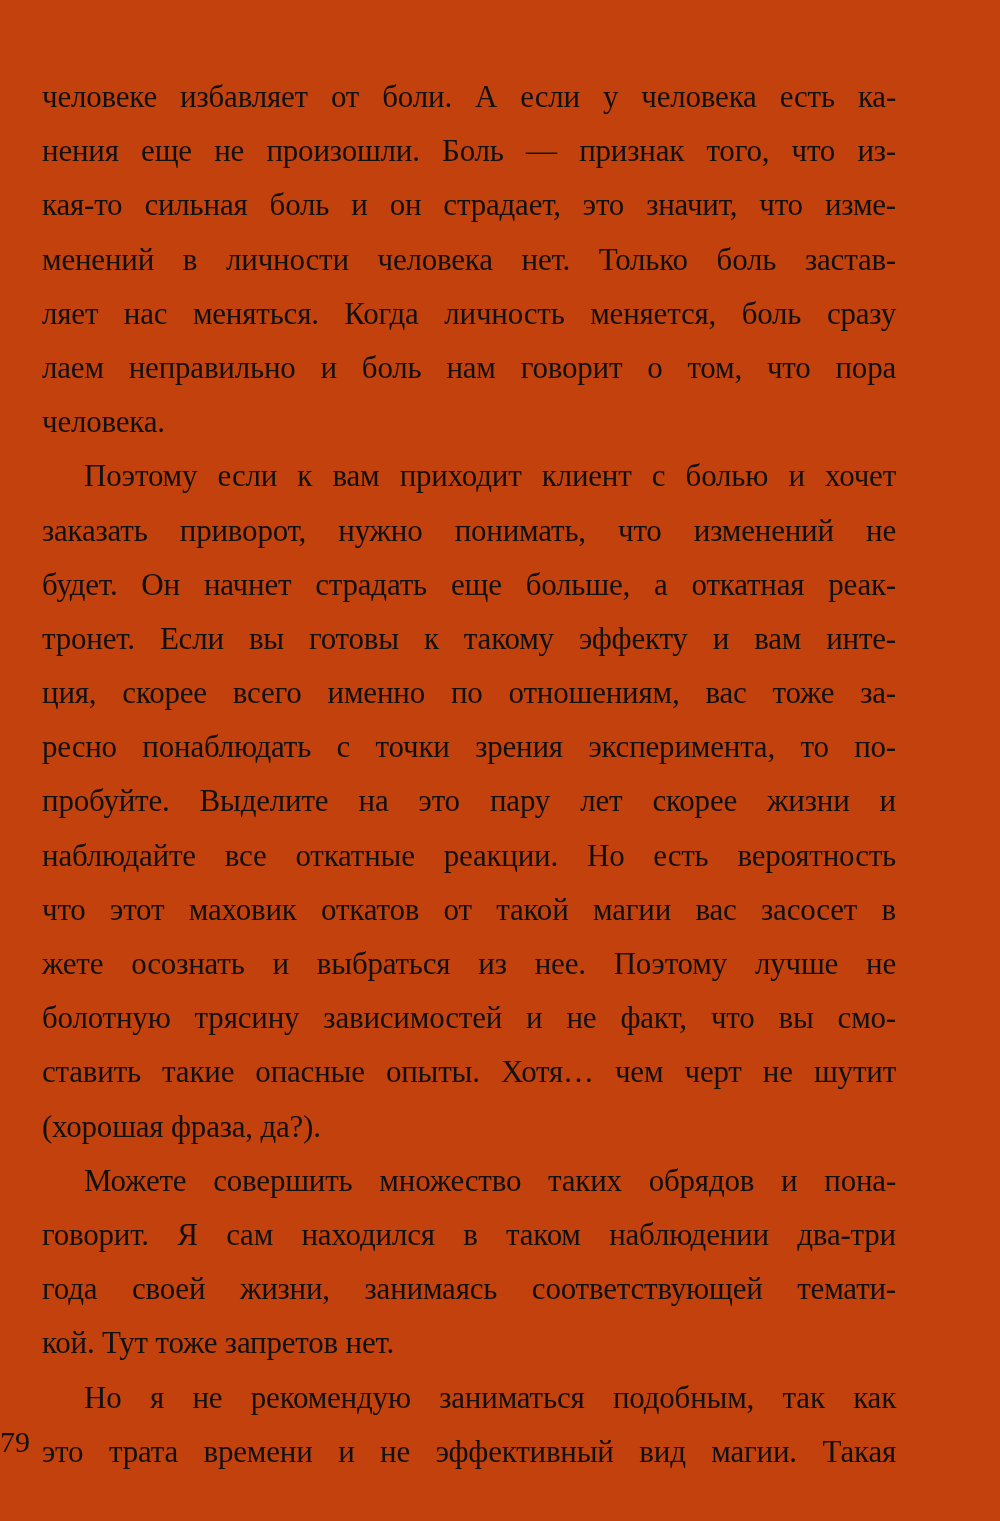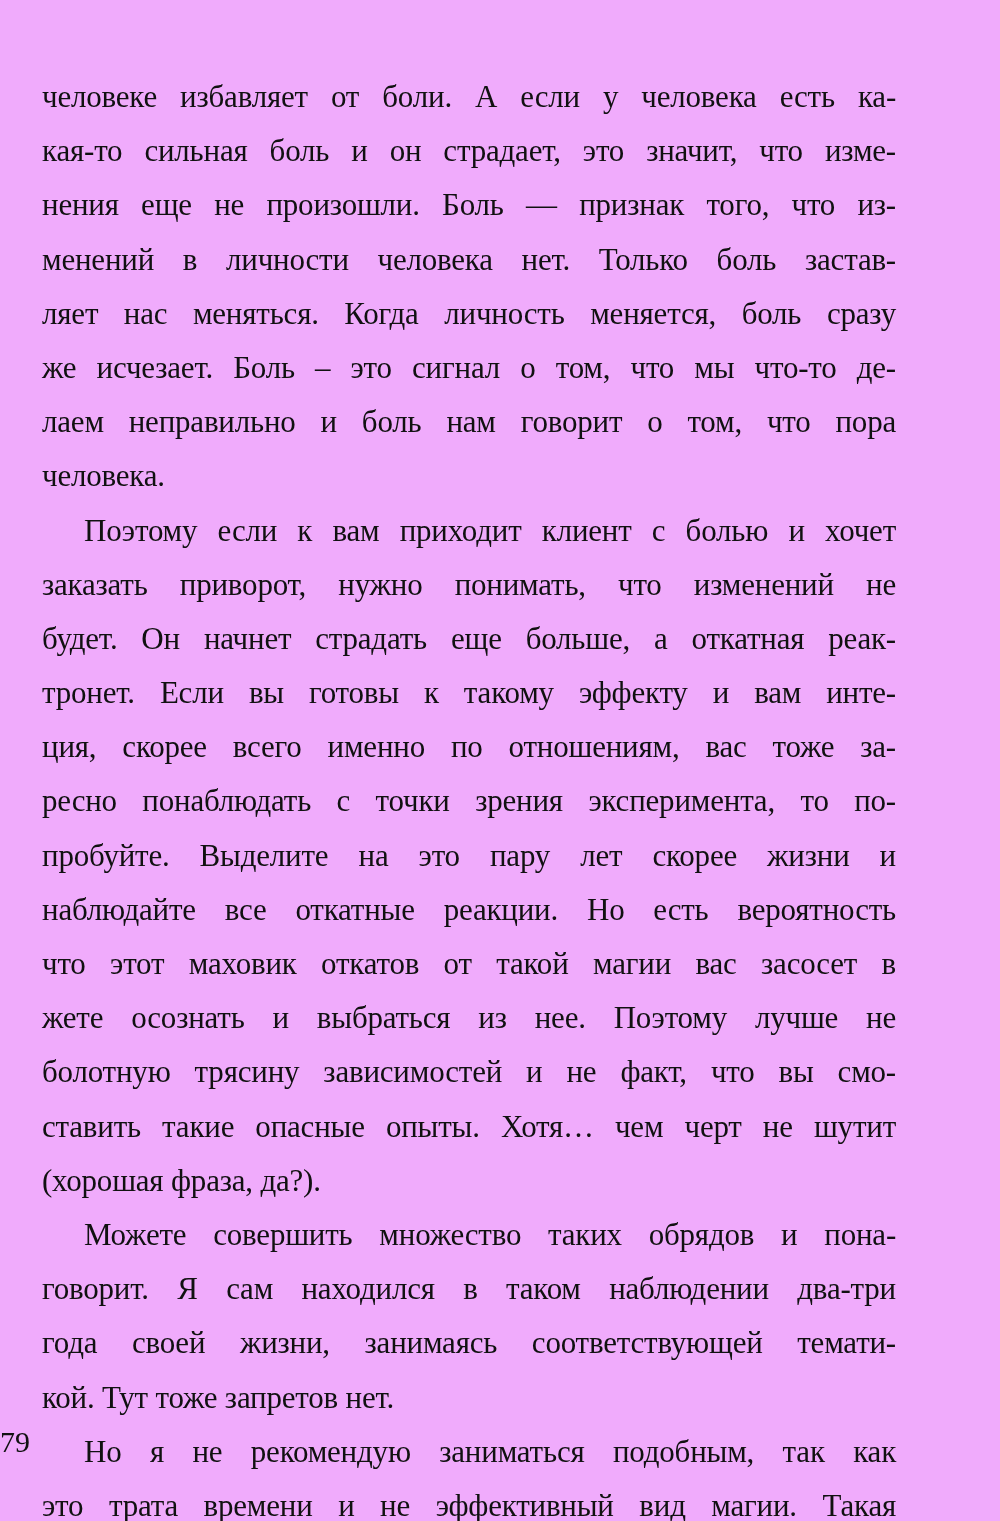--- a/index.html
+++ b/index.html
@@ -1,19 +1,19 @@
 <!DOCTYPE html>
 <html><head>
   <meta charset="utf-8">
   <style>
     html, body { margin: 0; padding: 0; background: #ffffff; }
     body { width: 1000px; height: 1521px; position: relative; overflow: hidden; }
     .page {
       position: absolute; left: 0; top: 0; width: 1000px; height: 1521px;
-      background: #f0abfc;
+      background: #c2410c;
     }
     .text-block {
       position: absolute; left: 42px; top: 70px; width: 854px;
       font-family: "Liberation Serif", "DejaVu Serif", serif;
       font-size: 31px; color: #111111;
       font-weight: normal;
     }
     .line {
       height: 54.2px; line-height: 54.2px;
       white-space: nowrap;
@@ -31,25 +31,24 @@
     }
   </style>
 </head>
 <body>
 
 <div class="page">
   <div class="text-block">
 
     <div class="paragraph">
       <div class="line">человеке избавляет от боли. А если у человека есть ка-</div>
+      <div class="line">нения еще не произошли. Боль — признак того, что из-</div>
       <div class="line">кая-то сильная боль и он страдает, это значит, что изме-</div>
-      <div class="line">нения еще не произошли. Боль — признак того, что из-</div>
       <div class="line">менений в личности человека нет. Только боль застав-</div>
       <div class="line">ляет нас меняться. Когда личность меняется, боль сразу</div>
-      <div class="line">же исчезает. Боль – это сигнал о том, что мы что-то де-</div>
       <div class="line">лаем неправильно и боль нам говорит о том, что пора</div>
       <div class="line last">человека.</div>
     </div>
 
     <div class="paragraph">
       <div class="line indent">Поэтому если к вам приходит клиент с болью и хочет</div>
       <div class="line">заказать приворот, нужно понимать, что изменений не</div>
       <div class="line">будет. Он начнет страдать еще больше, а откатная реак-</div>
       <div class="line">тронет. Если вы готовы к такому эффекту и вам инте-</div>
       <div class="line">ция, скорее всего именно по отношениям, вас тоже за-</div>

